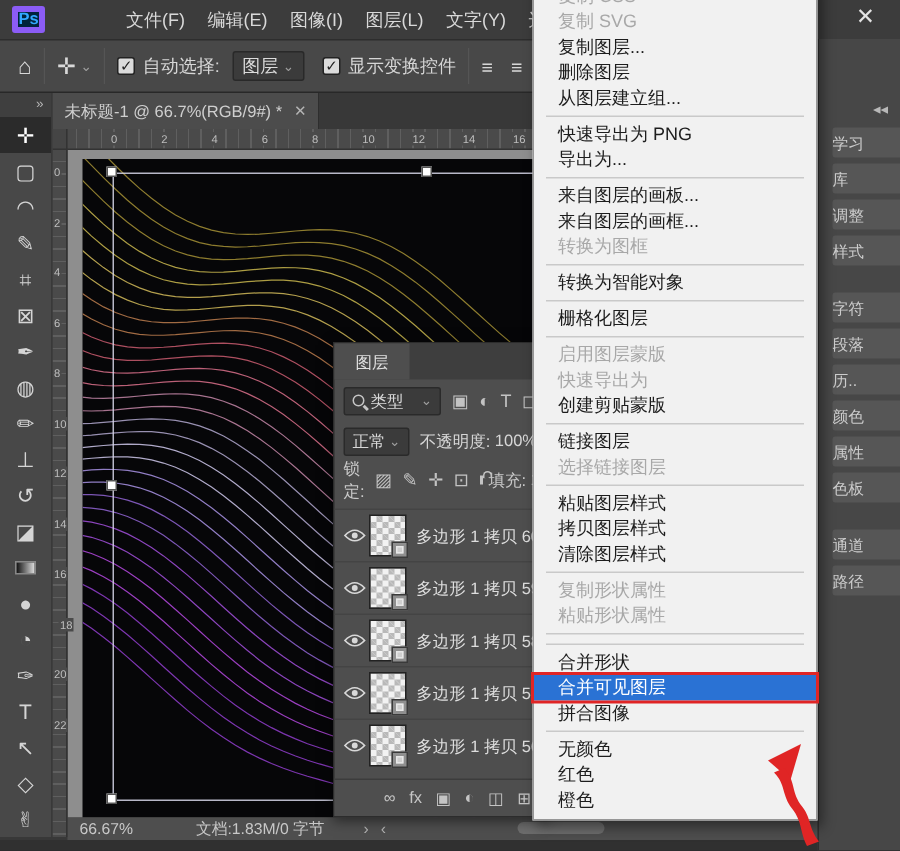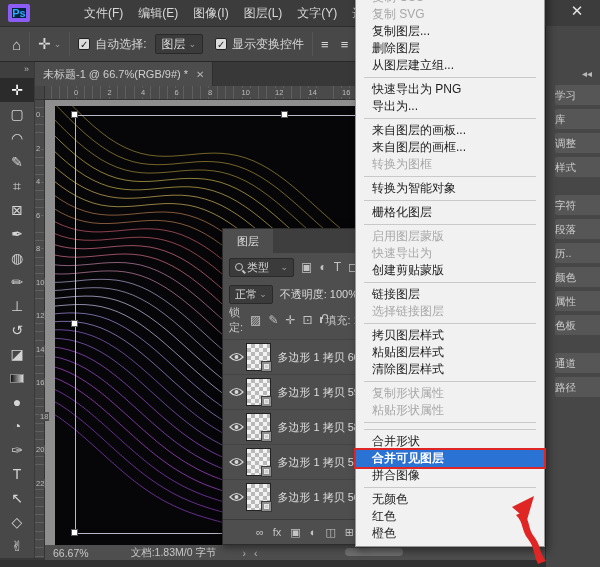--- a/index.html
+++ b/index.html
@@ -84,21 +84,21 @@
   .layer-name { color:#dedede; white-space:nowrap;}
   #lp-bottom { position:absolute; left:0; right:0; bottom:0; height:25px; background:#4e4e4e; border-top:1px solid #3c3c3c;
     display:flex; align-items:center; justify-content:flex-end; gap:9px; padding:0 10px; color:#c4c4c4; font-size:11px;}
   #lp-bottom .bico { font-style:normal; }
 
   
   #context-menu { left:355px; top:-12px; width:190px; background:#f1f1f1; border:1px solid #979797;
     box-shadow:3px 4px 8px rgba(0,0,0,.45); z-index:30; padding-bottom:4px;}
   .cm-item { height:17px; line-height:17px; font-size:12px; color:#1d1d1d; padding-left:16px; white-space:nowrap;}
   .cm-item.disabled { color:#a8a8a8;}
-  .cm-item.highlighted { background:#2a72d4; color:#fff; outline:2px solid #e02525; outline-offset:0;font-weight:bold;}
+  .cm-item.highlighted { background:#2a72d4; color:#fff; outline:2px solid #e02525; outline-offset:0;}
   .cm-sep { height:7px; position:relative;}
   .cm-sep:after { content:""; position:absolute; left:8px; right:8px; top:3px; border-top:1px solid #c9c9c9;}
 
   
   #right-strip { left:545px; top:26px; width:55px; height:541px; background:#474747; border-left:1px solid #2f2f2f; z-index:8;}
   #dock-collapse { color:#b8b8b8; font-size:10px; text-align:right; padding:42px 8px 6px;}
   .dock-group { margin-bottom:18px;}
   .dock-tab { width:46px; height:20px; margin:0 0 4px 9px; background:#565656; color:#cccccc; font-size:10.5px;
     padding:4px 0 0 0; border-radius:2px 0 0 2px; white-space:nowrap; overflow:hidden;}
 
@@ -424,22 +424,22 @@
       <div class="cm-sep"></div>
       <div class="cm-item">栅格化图层</div>
       <div class="cm-sep"></div>
       <div class="cm-item disabled">启用图层蒙版</div>
       <div class="cm-item disabled">快速导出为</div>
       <div class="cm-item">创建剪贴蒙版</div>
       <div class="cm-sep"></div>
       <div class="cm-item">链接图层</div>
       <div class="cm-item disabled">选择链接图层</div>
       <div class="cm-sep"></div>
+      <div class="cm-item">粘贴图层样式</div>
       <div class="cm-item">拷贝图层样式</div>
-      <div class="cm-item">粘贴图层样式</div>
       <div class="cm-item">清除图层样式</div>
       <div class="cm-sep"></div>
       <div class="cm-item disabled">复制形状属性</div>
       <div class="cm-item disabled">粘贴形状属性</div>
       <div class="cm-sep"></div>
       <div class="cm-sep"></div>
       <div class="cm-item">合并形状</div>
       <div class="cm-item highlighted">合并可见图层</div>
       <div class="cm-item">拼合图像</div>
       <div class="cm-sep"></div>

